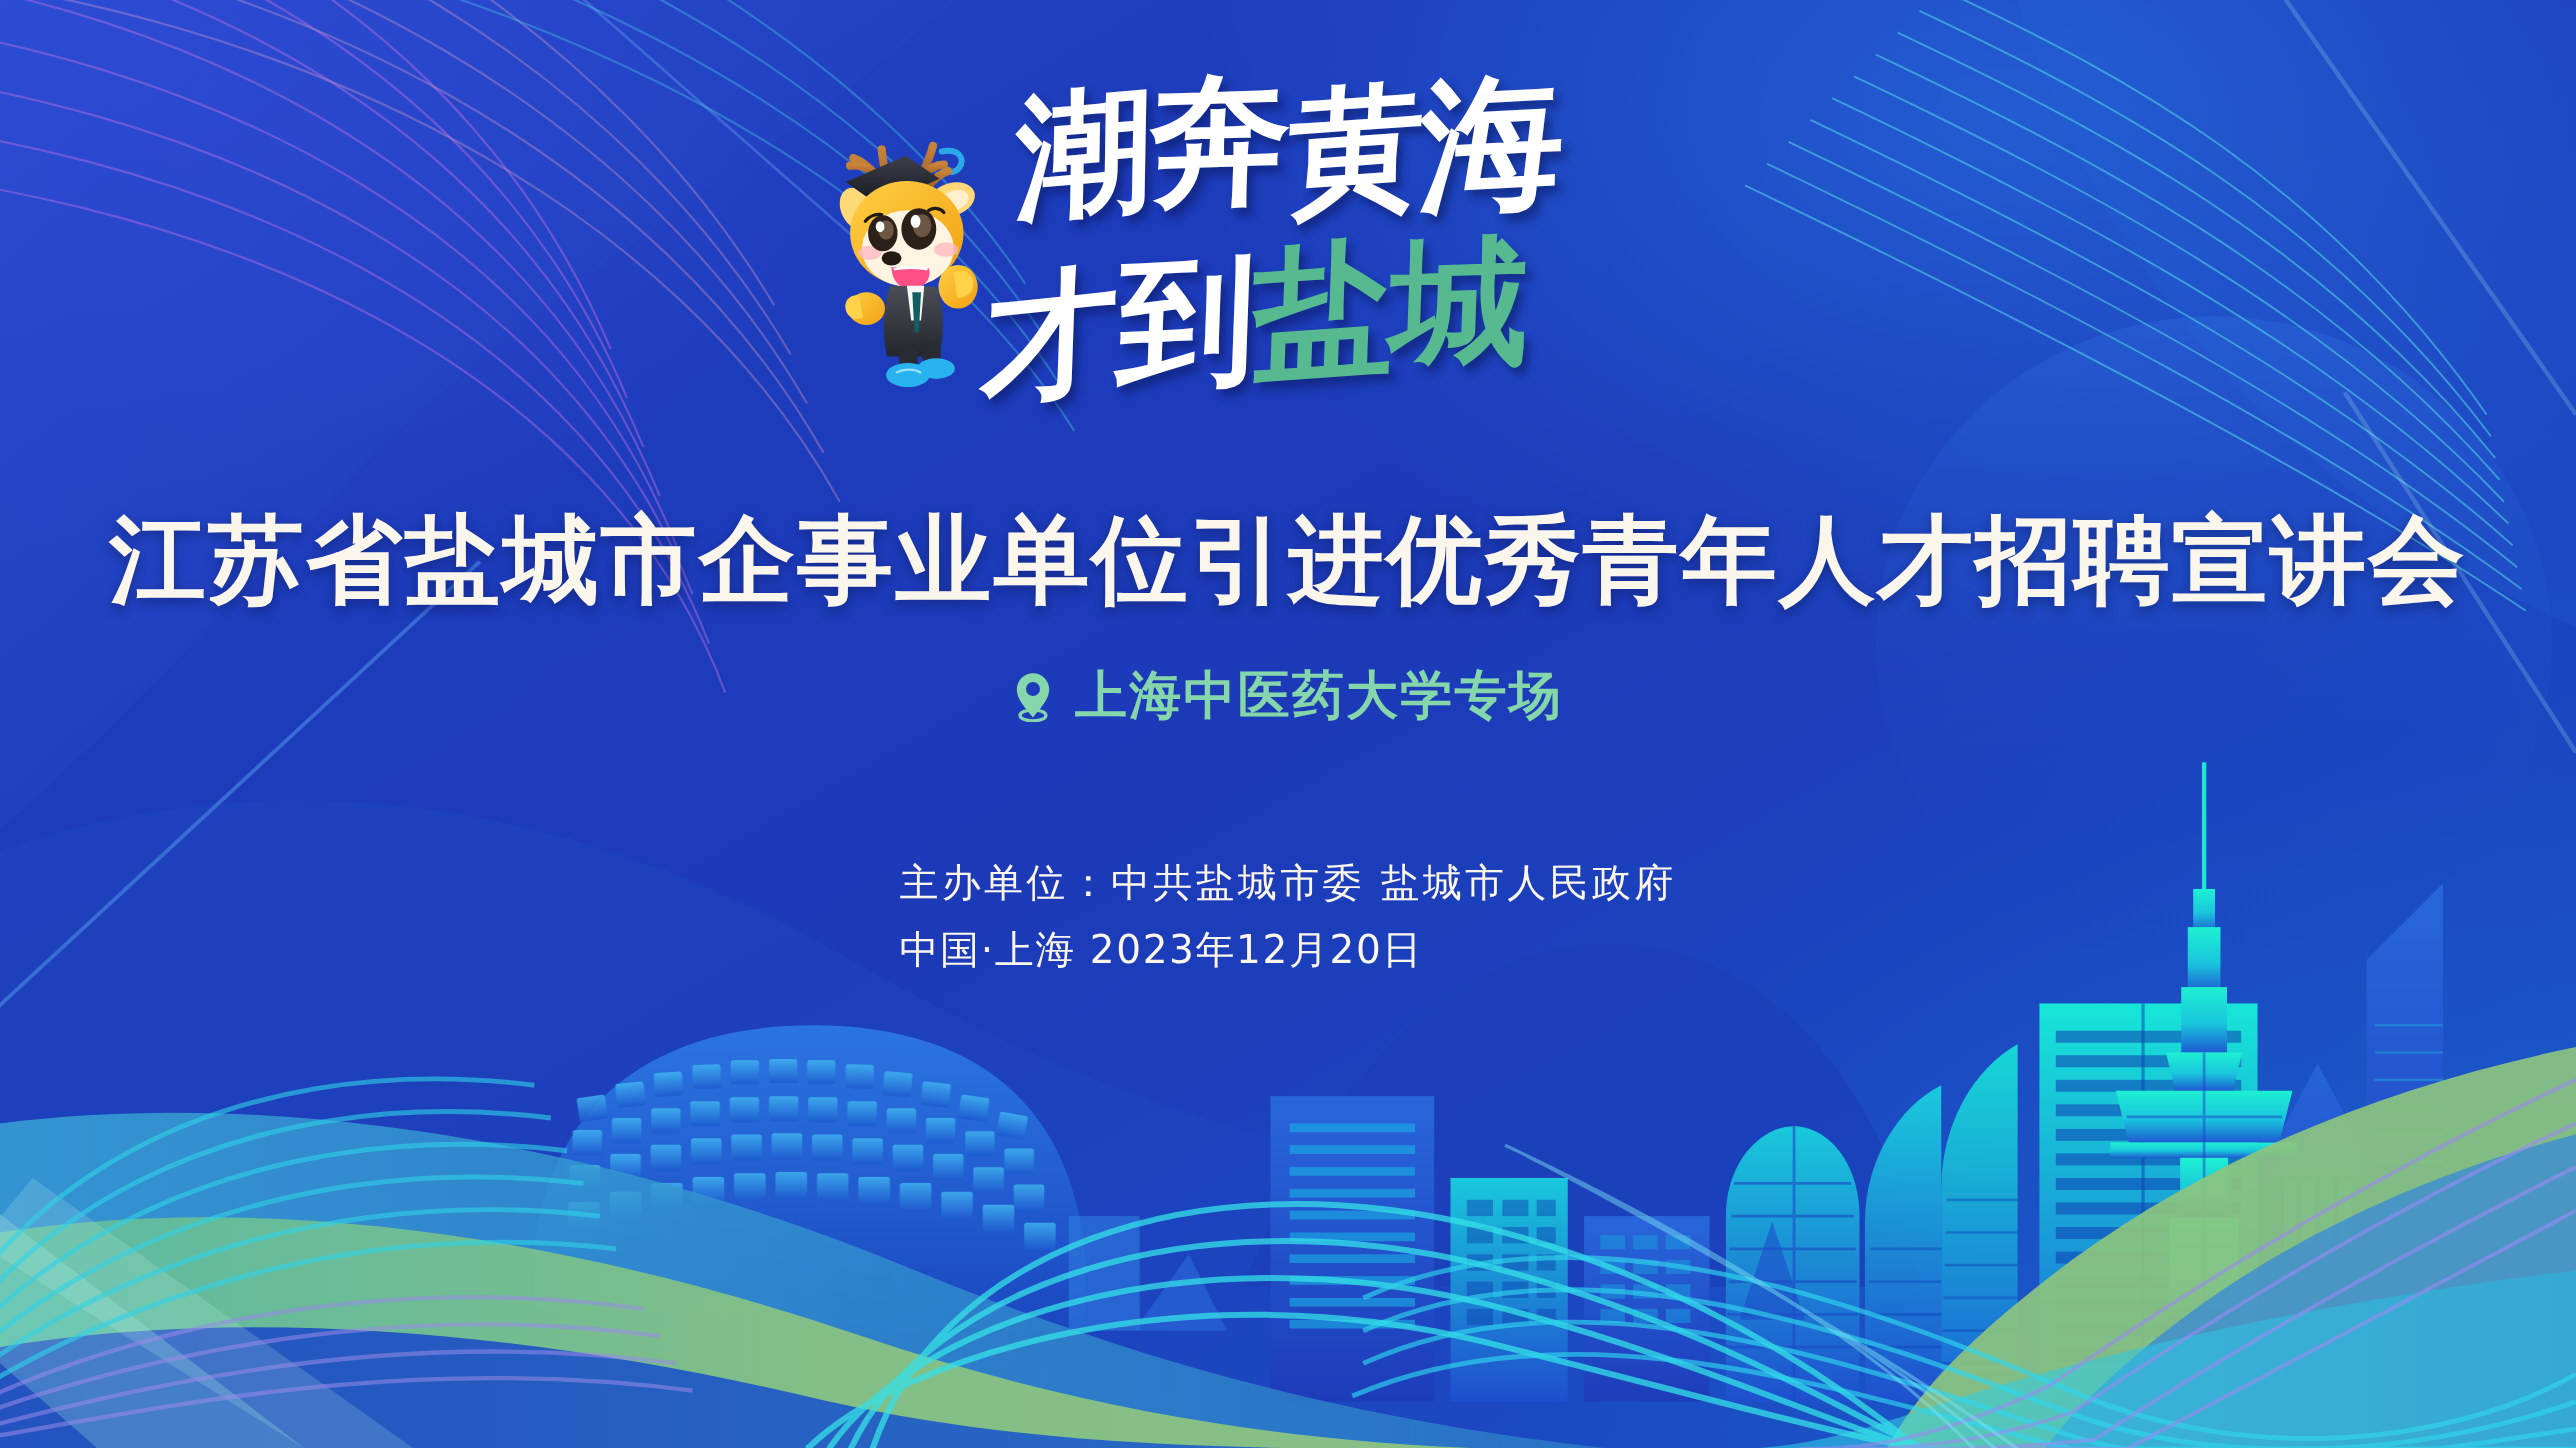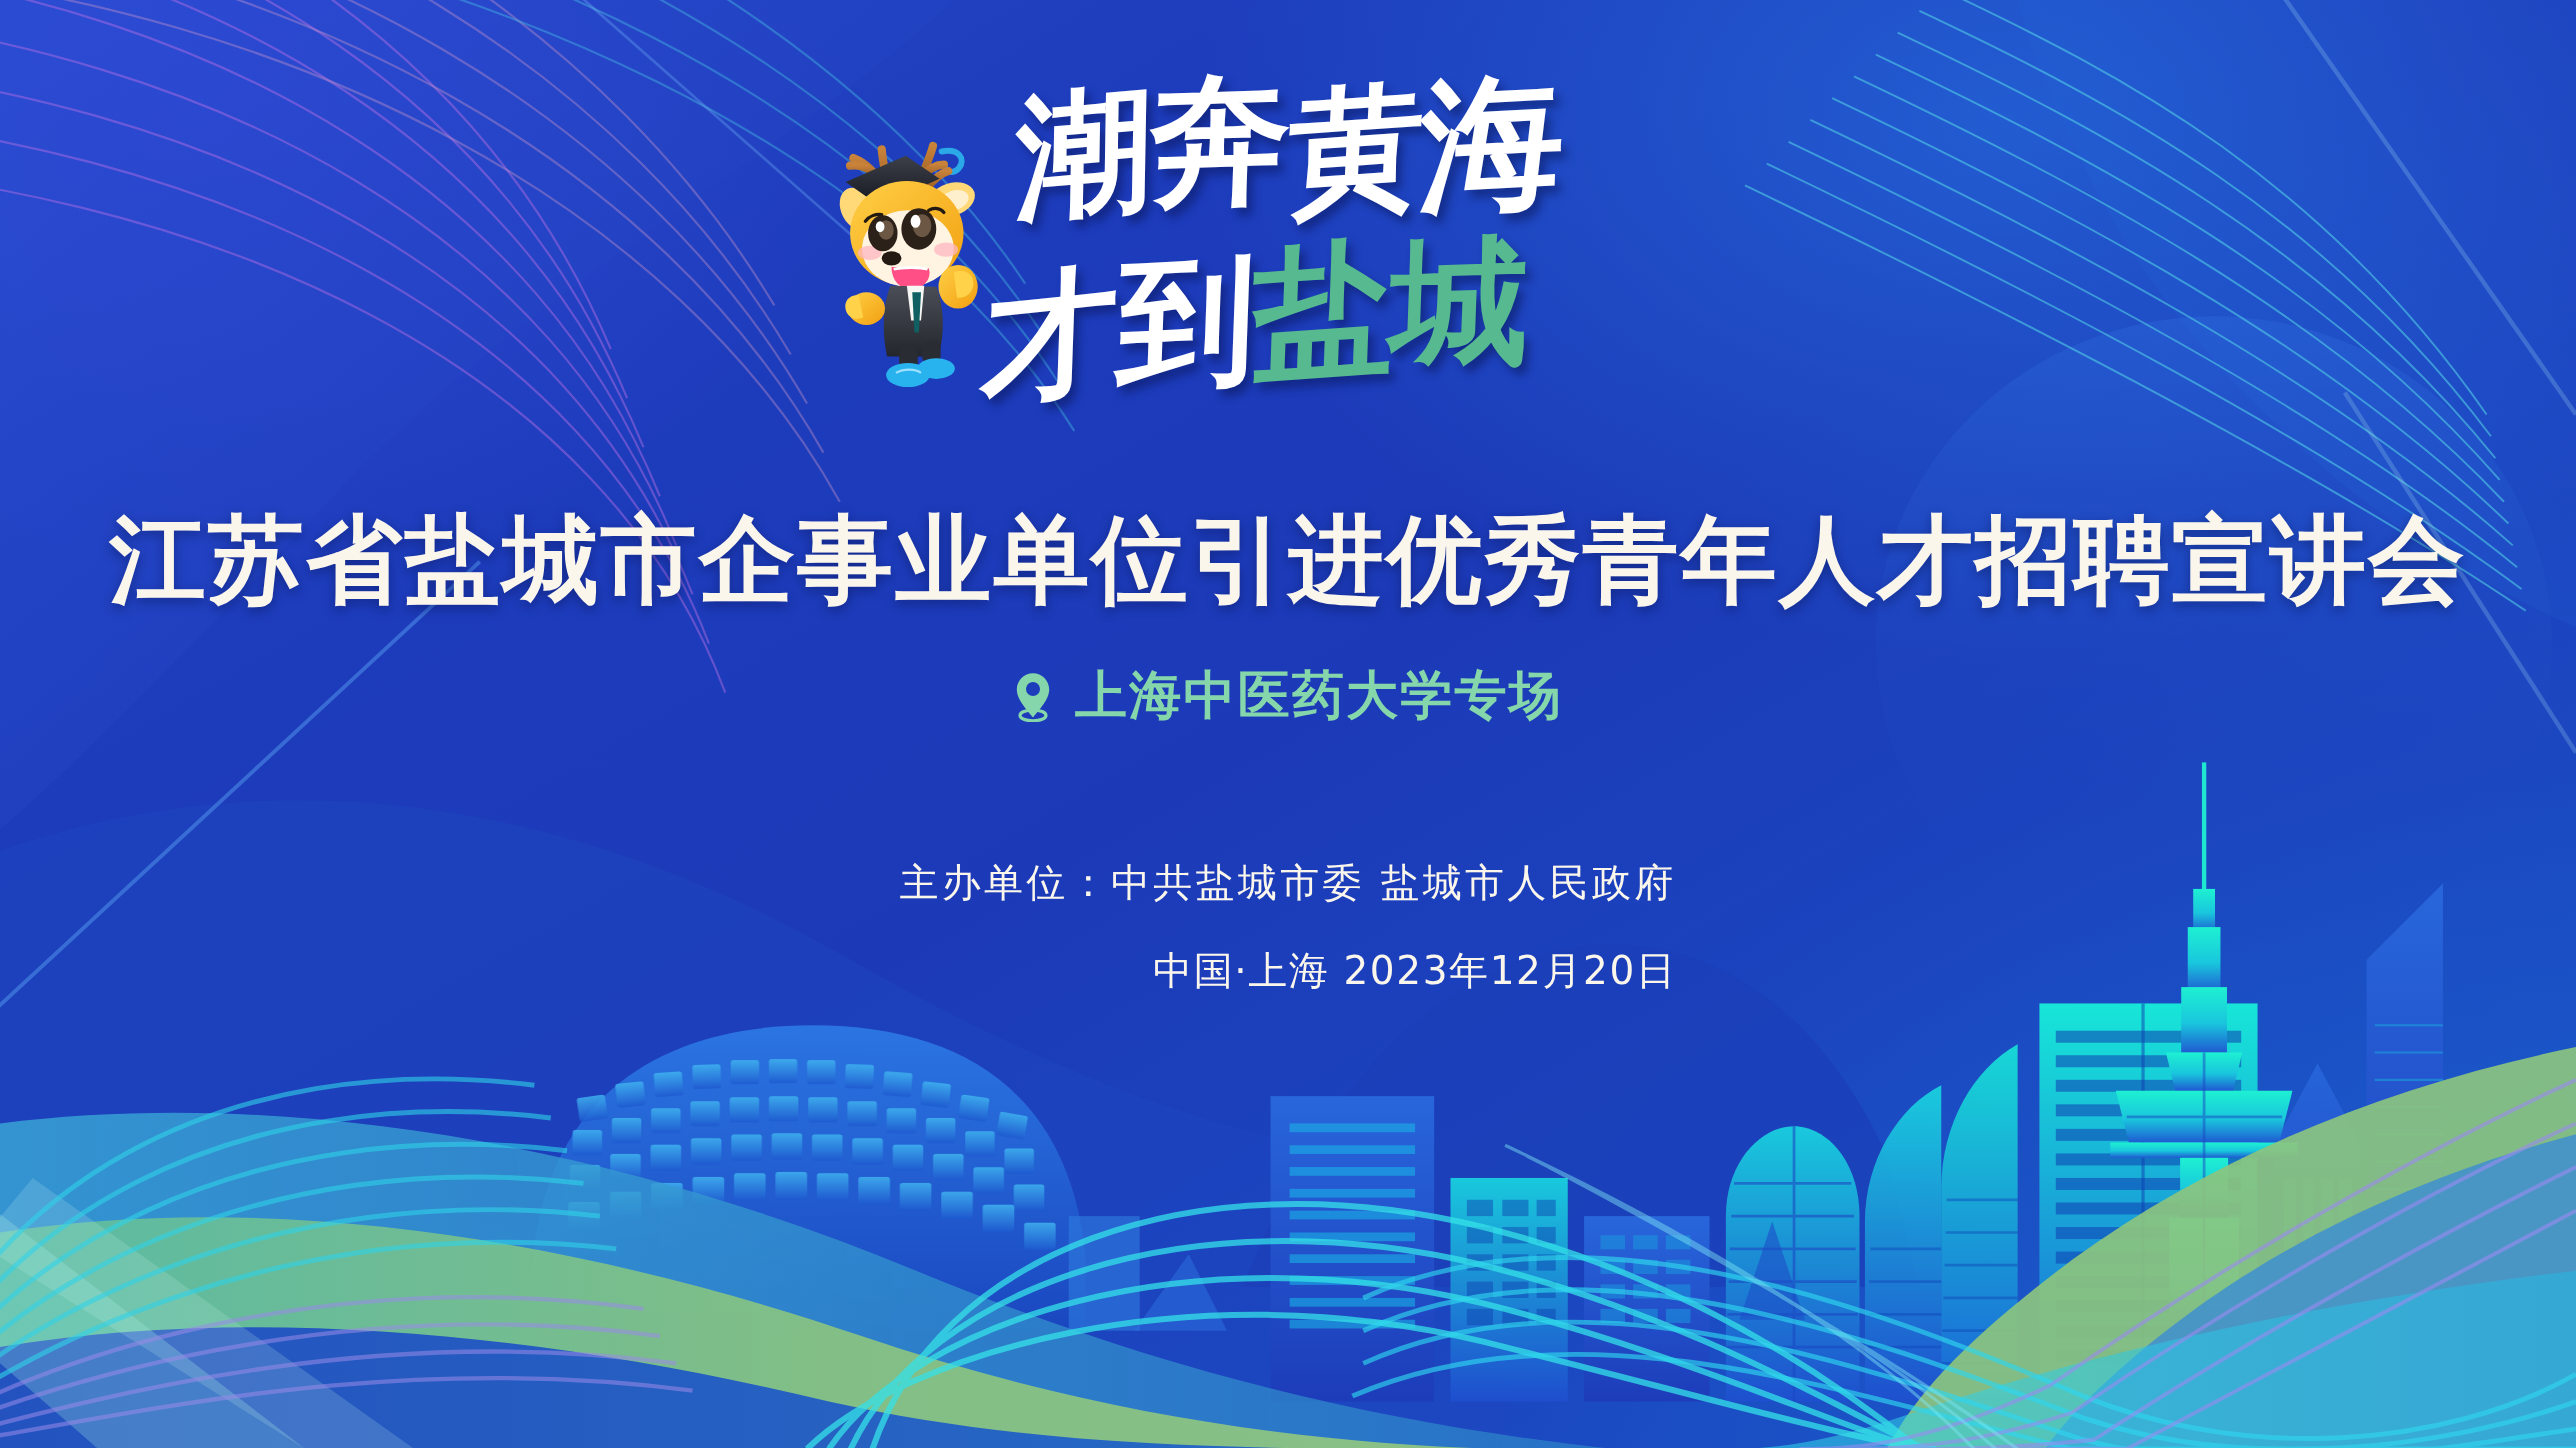--- a/index.html
+++ b/index.html
@@ -80,21 +80,21 @@
     font-family:"DejaVu Sans", sans-serif;
     font-weight:700;
     font-size:52px;
     letter-spacing:2.2px;
     color:#86d6ab;
   }
 
   
   #organizer-block{
     margin-top:125px;
-    display:flex; flex-direction:column; align-items:flex-end; gap:34px;
+    display:flex; flex-direction:column; align-items:flex-start; gap:13px;
   }
   .org-line{
     font-family:"DejaVu Sans", sans-serif;
     font-weight:500;
     font-size:39px;
     letter-spacing:3.3px;
     color:#fbf6ec;
     white-space:nowrap;
   }
   #org-date{ letter-spacing:1.6px; }

